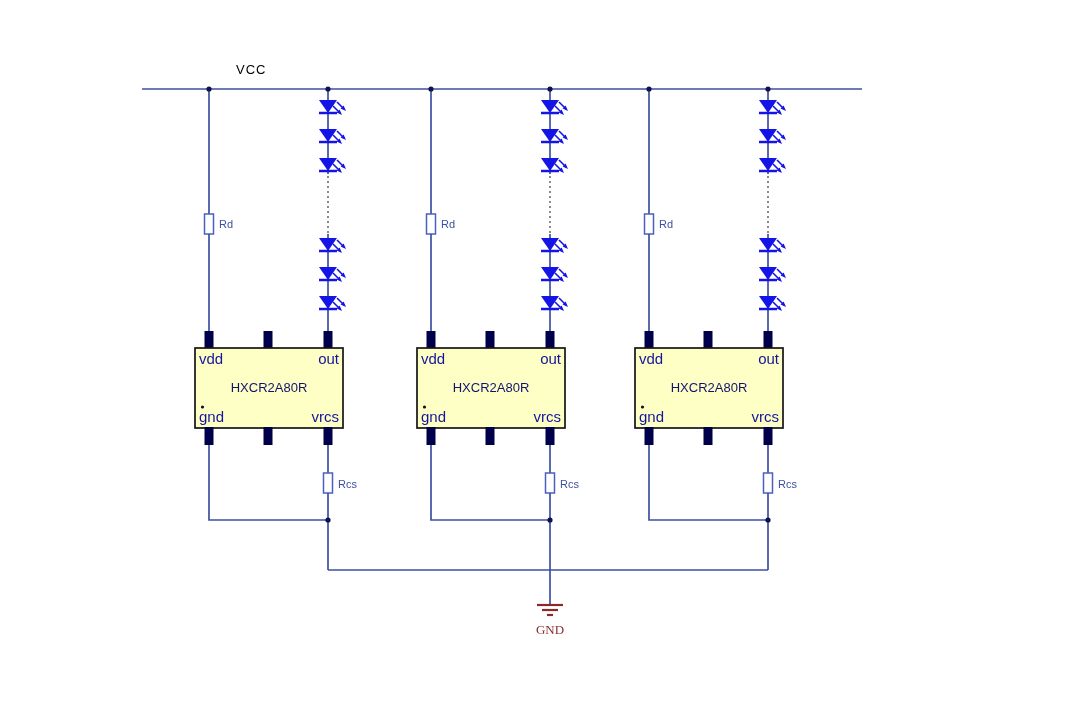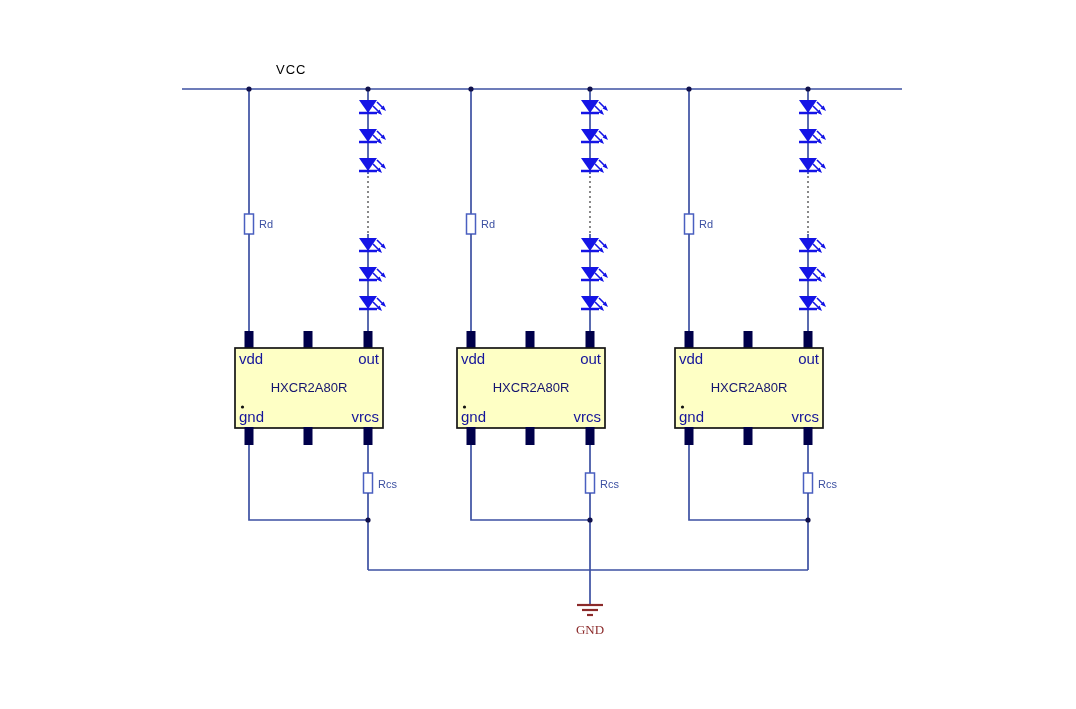--- a/index.html
+++ b/index.html
@@ -1,17 +1,17 @@
 <!DOCTYPE html>
 <html><head>
 <meta charset="utf-8">
 <style>
   html,body{margin:0;padding:0;background:#fff;}
   #stage{position:relative;width:912px;height:709px;background:#fff;overflow:hidden;
-         font-family:"Liberation Sans",sans-serif;margin-left:40px;}
+         font-family:"Liberation Sans",sans-serif;}
   svg{position:absolute;left:0;top:0;}
   .wire{stroke:#3c50a2;stroke-width:1.7;fill:none;}
   .dots{stroke:#4a4a4a;stroke-width:1.3;stroke-dasharray:2 3;fill:none;}
   .res{fill:#ffffff;stroke:#4a5fc0;stroke-width:1.5;}
   .pin{fill:#00004a;}
   .ic{fill:#feffc5;stroke:#151515;stroke-width:1.7;}
   .pinlabel{font:15px "Liberation Sans",sans-serif;fill:#15159a;}
   .chiplabel{font:13px "Liberation Sans",sans-serif;fill:#13136e;}
   .rlabel{font:11px "Liberation Sans",sans-serif;fill:#3c50a2;}
   .vcclabel{font:13px "Liberation Sans",sans-serif;fill:#000;letter-spacing:1px;}

